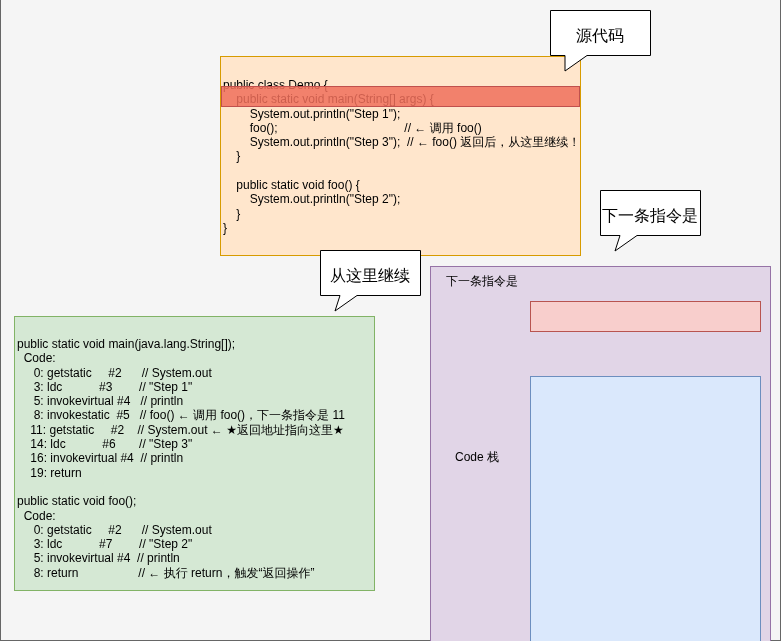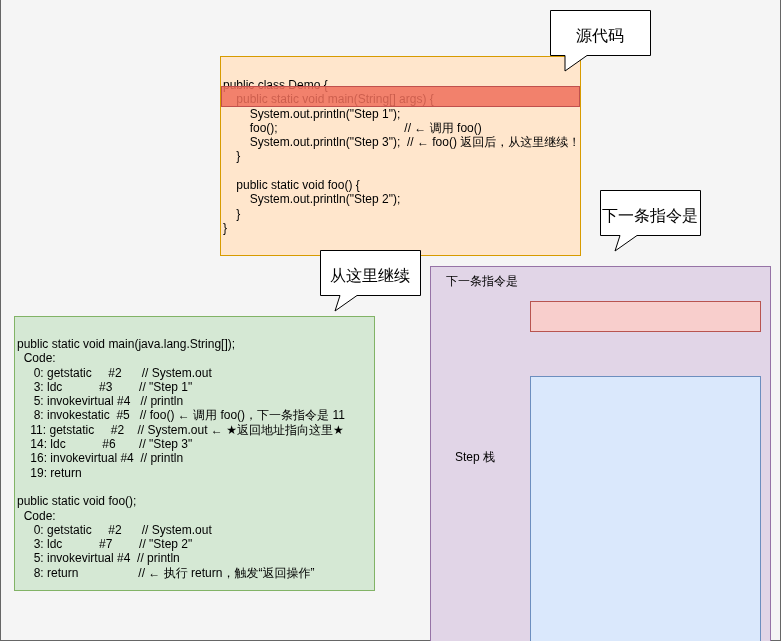--- a/index.html
+++ b/index.html
@@ -61,21 +61,21 @@
 </div>
 <div class="box" id="highlight"></div>
 
 <div class="box" id="bytecode-box">
   <div class="code" id="bytecode-code"><div>public static void main(java.lang.String[]);</div><div>  Code:</div><div>     0: getstatic     #2      // System.out</div><div>     3: ldc           #3        // "Step 1"</div><div>     5: invokevirtual #4   // println</div><div>     8: invokestatic  #5   // foo() ← 调用 foo()，下一条指令是 11</div><div>    11: getstatic     #2    // System.out ← ★返回地址指向这里★</div><div>    14: ldc           #6       // "Step 3"</div><div>    16: invokevirtual #4  // println</div><div>    19: return</div><div>&nbsp;</div><div>public static void foo();</div><div>  Code:</div><div>     0: getstatic     #2      // System.out</div><div>     3: ldc           #7        // "Step 2"</div><div>     5: invokevirtual #4  // println</div><div>     8: return                  // ← 执行 return，触发“返回操作”</div></div>
 </div>
 
 <div class="box" id="runtime-box"></div>
 <div class="label" style="left:446px; top:273px;">下一条指令是</div>
 <div class="box" id="pc-box"></div>
-<div class="label" style="left:455px; top:449px;">Step 栈</div>
+<div class="label" style="left:455px; top:449px;">Code 栈</div>
 <div class="box" id="stack-box"></div>
 
 <div class="callout" style="left:550px; top:10px;">
   <svg width="101" height="62">
     <path d="M0.5 0.5 H100.5 V45.5 H37 L15 61 L15 45.5 H0.5 Z" fill="#ffffff" stroke="#000" stroke-width="1"></path>
   </svg>
   <div class="ctext" style="top:16px;">源代码</div>
 </div>
 
 <div class="callout" style="left:320px; top:250px;">

